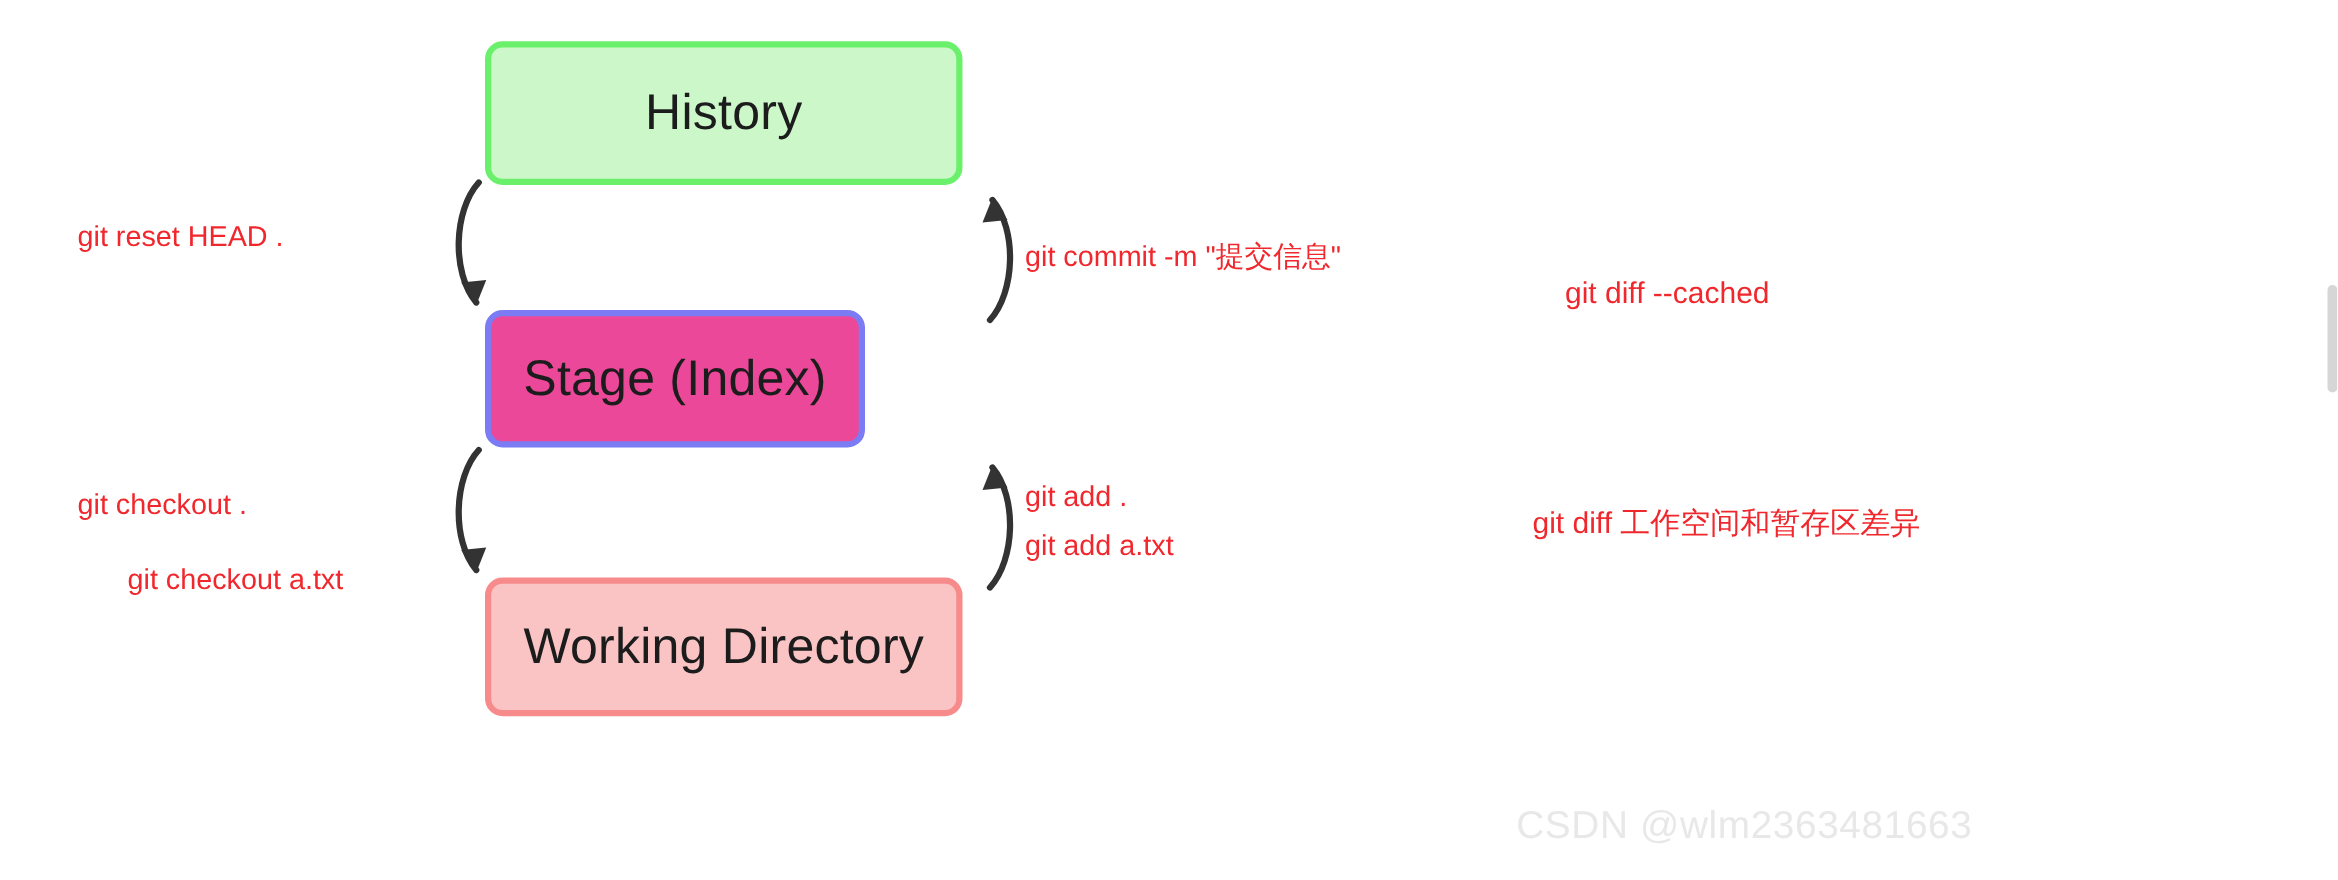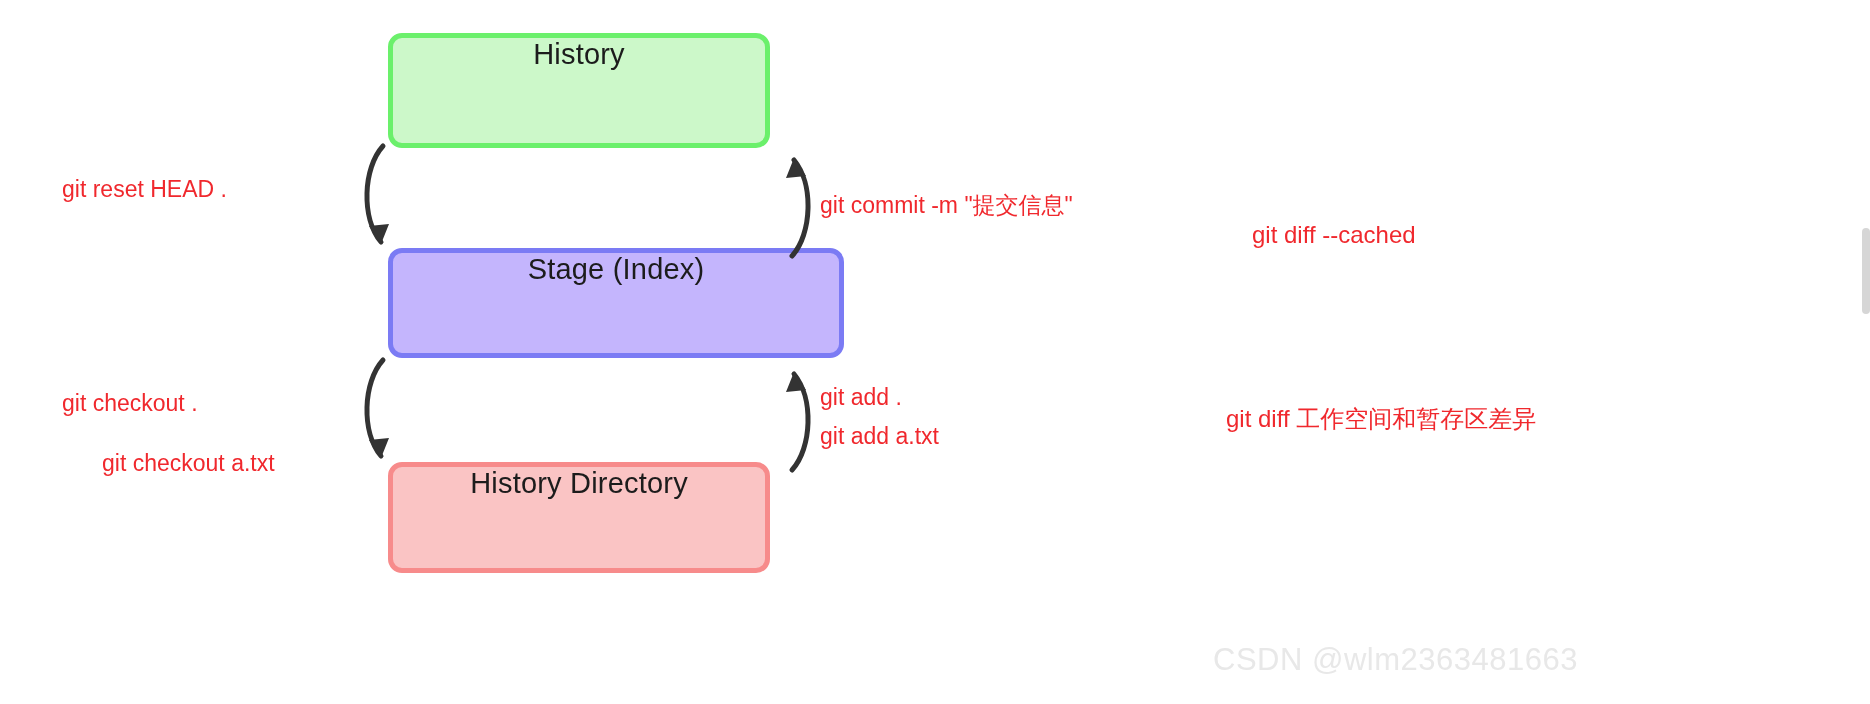--- a/index.html
+++ b/index.html
@@ -17,40 +17,41 @@
     background: #ffffff;
     overflow: hidden;
   }
 
   
   .box {
     position: absolute;
     box-sizing: border-box;
     border-radius: 14px;
     display: flex;
+    align-items: center;
     justify-content: center;
-    font-size: 29px;
+    font-size: 40px;
     color: #1c1c1c;
     letter-spacing: 0.2px;
     font-weight: 400;
   }
   .box-history {
     left: 388px;
     top: 33px;
     width: 382px;
     height: 115px;
     background: #ccf8c9;
     border: 5px solid #6bf06b;
   }
   .box-stage {
     left: 388px;
     top: 248px;
-    width: 456px;
+    width: 304px;
     height: 110px;
-    background: #c4b5fd;
+    background: #ec4899;
     border: 5px solid #7b7bf4;
   }
   .box-working {
     left: 388px;
     top: 462px;
     width: 382px;
     height: 111px;
     background: #fac4c4;
     border: 5px solid #f78b8b;
   }
@@ -119,21 +120,21 @@
 
   <div class="box box-history">
     <span>History</span>
   </div>
 
   <div class="box box-stage">
     <span>Stage (Index)</span>
   </div>
 
   <div class="box box-working">
-    <span>History Directory</span>
+    <span>Working Directory</span>
   </div>
 
   <svg class="arrow-svg" style="left:355px; top:142px;" width="70" height="118" viewBox="0 0 70 118">
     <path d="M 28 4 C 8 26, 6 76, 26 100" stroke="#333333" stroke-width="5" fill="none" stroke-linecap="round"></path>
     <path d="M 26 102 L 14 84 L 34 82 Z" fill="#333333"></path>
   </svg>
 
   <svg class="arrow-svg" style="left:752px; top:142px;" width="70" height="118" viewBox="0 0 70 118">
     <path d="M 40 114 C 60 92, 62 42, 42 18" stroke="#333333" stroke-width="5" fill="none" stroke-linecap="round"></path>
     <path d="M 42 16 L 54 34 L 34 36 Z" fill="#333333"></path>

